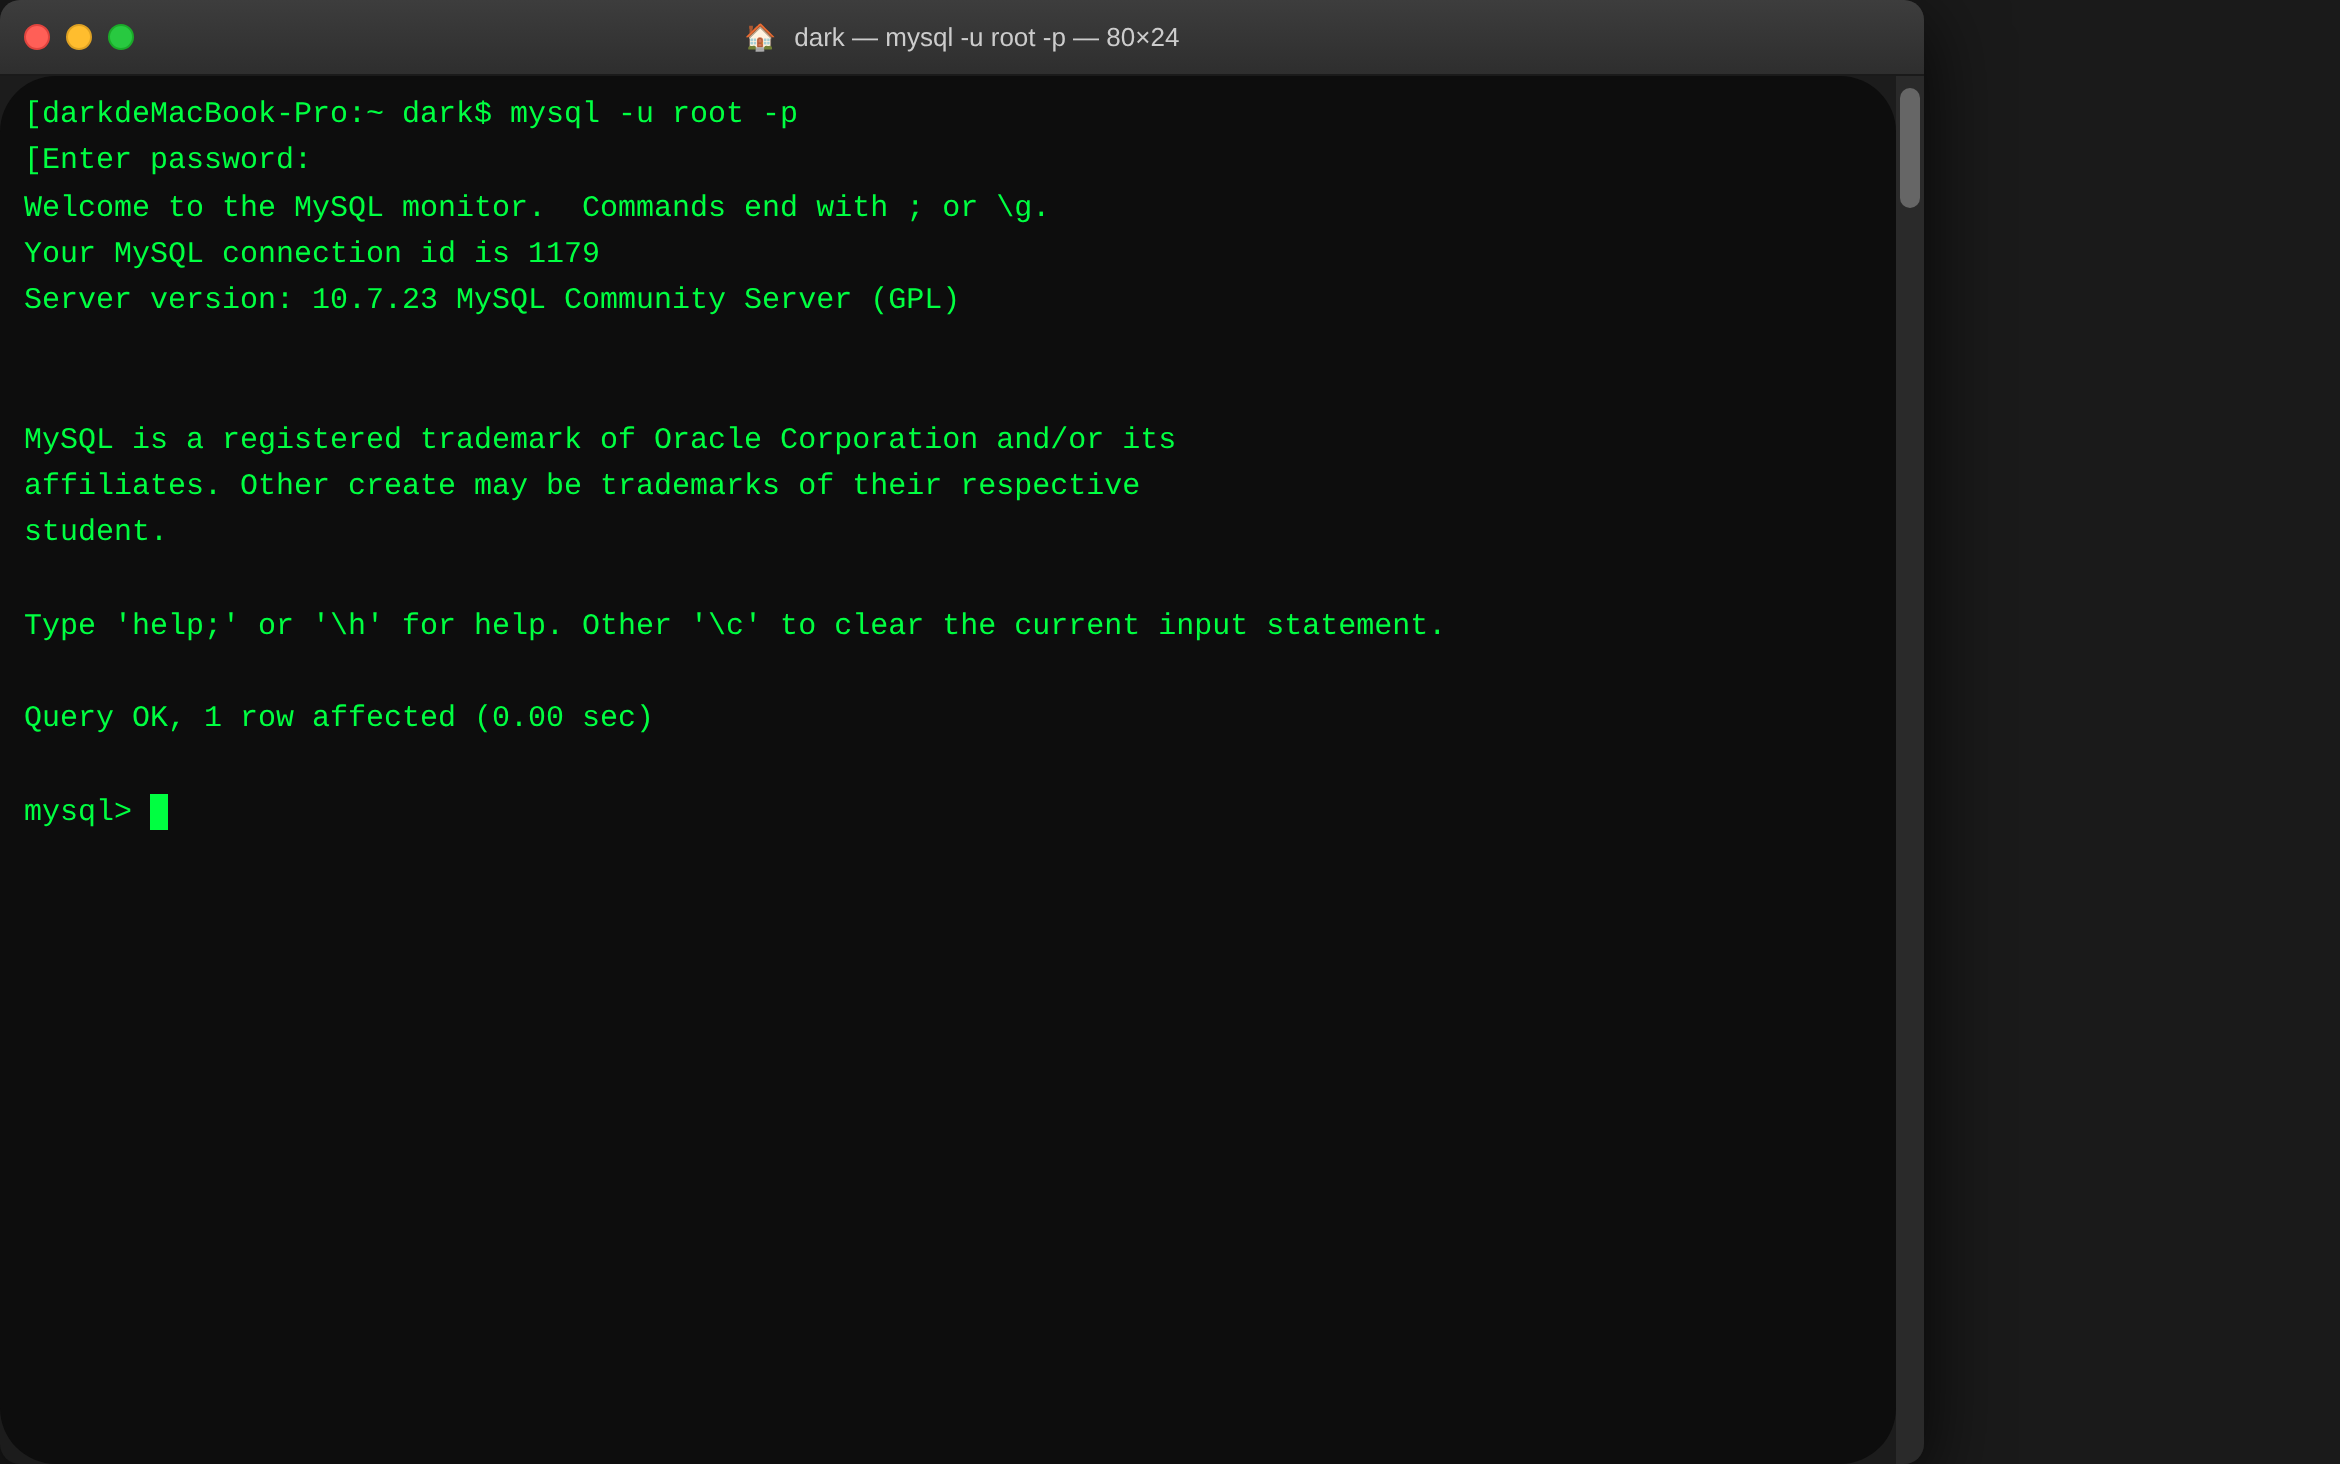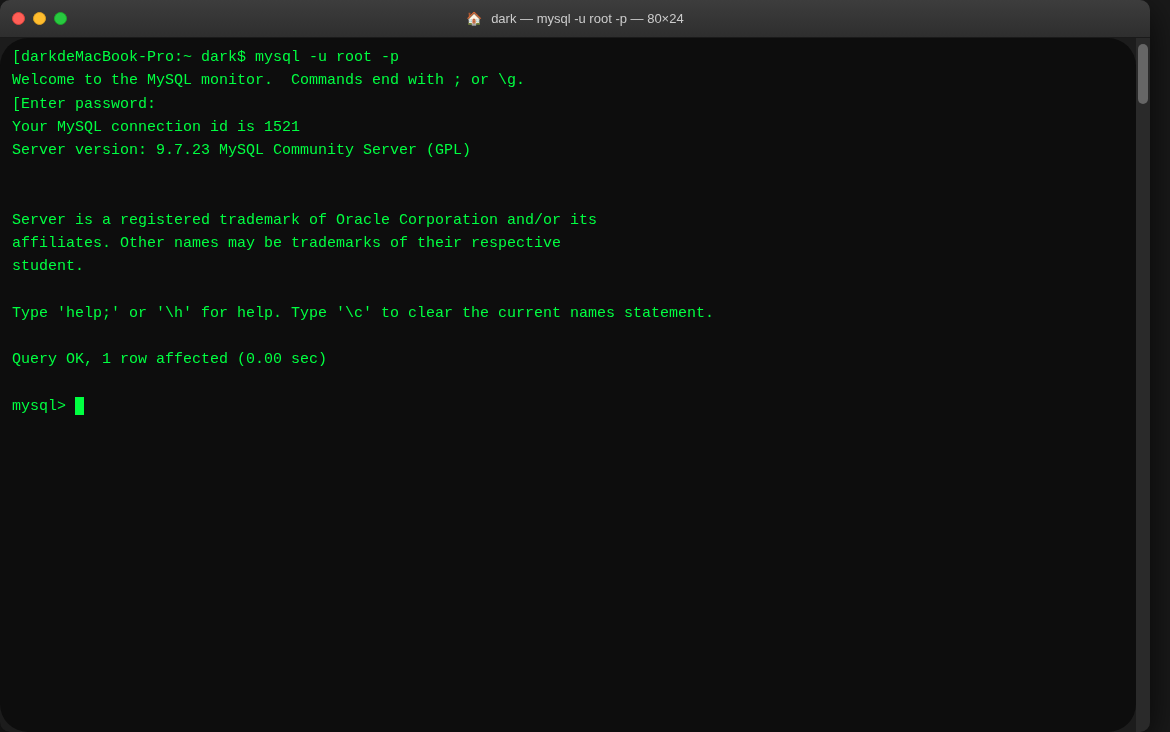--- a/index.html
+++ b/index.html
@@ -10,21 +10,21 @@
 
     body {
       width: 1170px;
       height: 732px;
       background: #1a1a1a;
       font-family: 'Courier New', Courier, monospace;
       overflow: hidden;
     }
 
     .window {
-      width: 1150px;
+      width: 962px;
       height: 732px;
       background: #1c1c1c;
       border-radius: 10px;
       overflow: hidden;
       display: flex;
       flex-direction: column;
       box-shadow: 0 10px 40px rgba(0,0,0,0.8);
     }
 
     .titlebar {
@@ -152,31 +152,31 @@
     </div>
     <div class="titlebar-text">
       <span class="titlebar-icon">🏠</span>
       <span>dark — mysql -u root -p — 80×24</span>
     </div>
   </div>
 
   <div class="scrollbar-area">
     <div class="terminal" id="terminal-output">
     <div class="terminal-line">[darkdeMacBook-Pro:~ dark$ mysql -u root -p</div>
+        <div class="terminal-line">[Enter password:</div>
         <div class="terminal-line">Welcome to the MySQL monitor.  Commands end with ; or \g.</div>
-        <div class="terminal-line">[Enter password:</div>
-        <div class="terminal-line">Your MySQL connection id is 1521</div>
-        <div class="terminal-line">Server version: 9.7.23 MySQL Community Server (GPL)</div>
+        <div class="terminal-line">Your MySQL connection id is 1179</div>
+        <div class="terminal-line">Server version: 10.7.23 MySQL Community Server (GPL)</div>
         <div class="terminal-line empty"></div>
         <div class="terminal-line empty"></div>
-        <div class="terminal-line">Server is a registered trademark of Oracle Corporation and/or its</div>
-        <div class="terminal-line">affiliates. Other names may be trademarks of their respective</div>
+        <div class="terminal-line">MySQL is a registered trademark of Oracle Corporation and/or its</div>
+        <div class="terminal-line">affiliates. Other create may be trademarks of their respective</div>
         <div class="terminal-line">student.</div>
         <div class="terminal-line empty"></div>
-        <div class="terminal-line">Type 'help;' or '\h' for help. Type '\c' to clear the current names statement.</div>
+        <div class="terminal-line">Type 'help;' or '\h' for help. Other '\c' to clear the current input statement.</div>
         <div class="terminal-line empty"></div>
         <div class="terminal-line">Query OK, 1 row affected (0.00 sec)</div>
         <div class="terminal-line empty"></div>
         <div class="terminal-line">mysql&gt; <span class="cursor"></span></div>
       </div>
     <div class="scrollbar">
       <div class="scrollbar-thumb"></div>
     </div>
   </div>
 </div>

